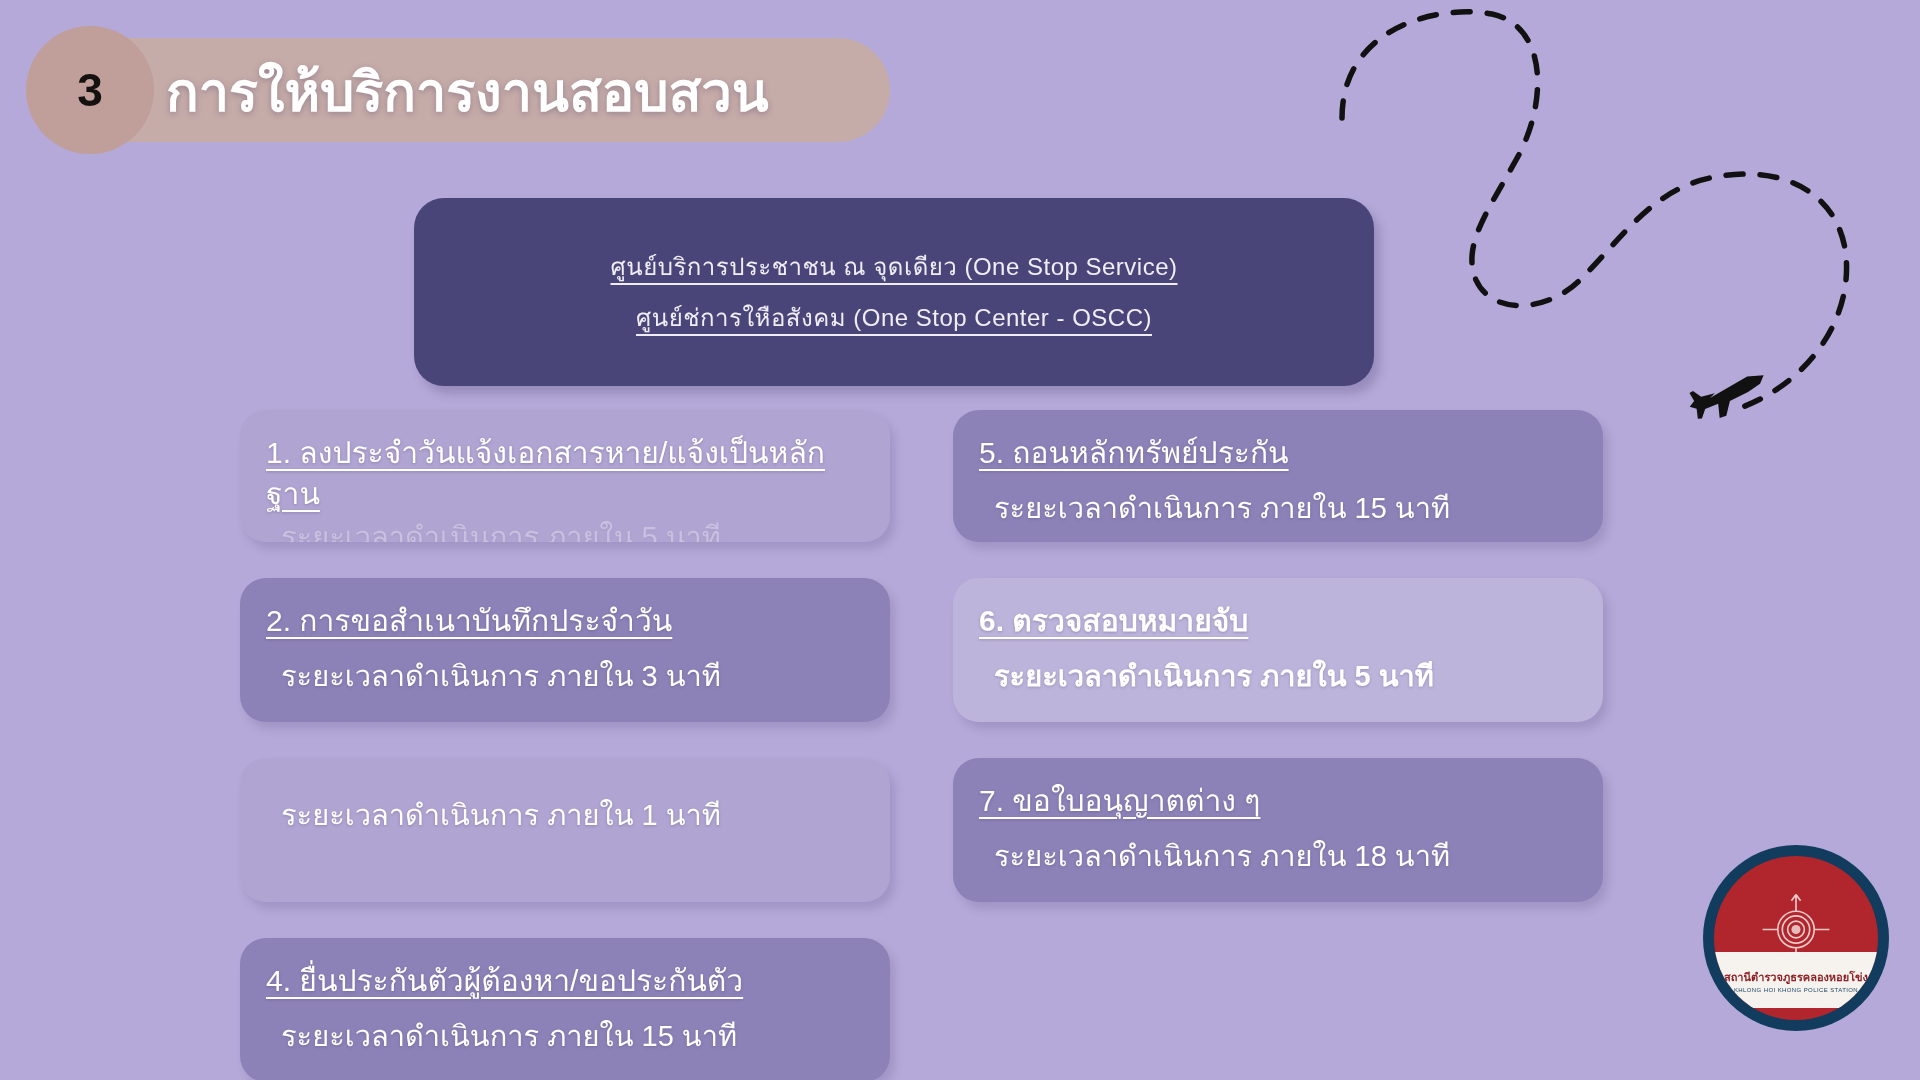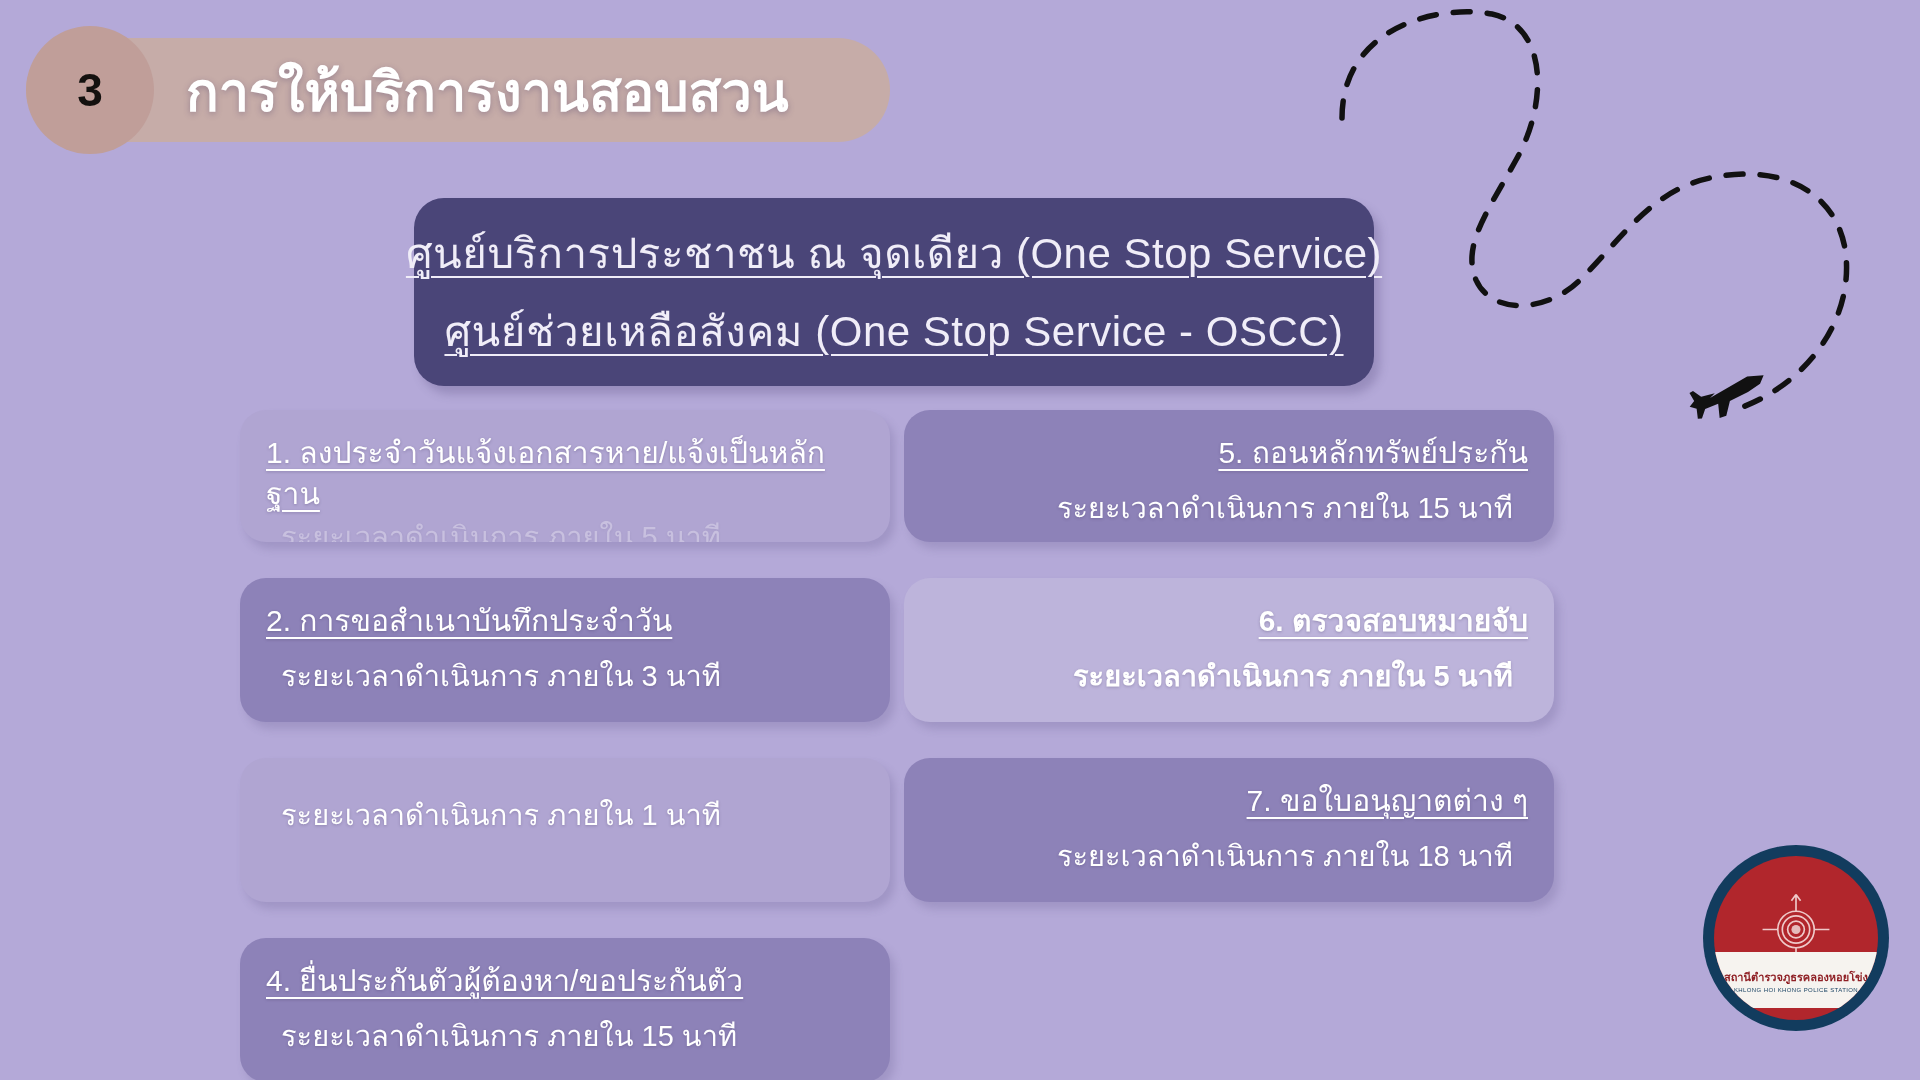--- a/index.html
+++ b/index.html
@@ -68,56 +68,55 @@
     left: 166px;
     top: 46px;
     height: 92px;
     display: flex;
     align-items: center;
     font-size: 54px;
     font-weight: 700;
     color: #ffffff;
     white-space: nowrap;
     text-shadow: 0 2px 6px rgba(70,55,100,0.35);
-    margin-left: 20px;
   }
 
   
   .panel {
     position: absolute;
     left: 414px;
     top: 198px;
     width: 960px;
     height: 188px;
     background: #4a4578;
     border-radius: 30px;
     box-shadow: 6px 8px 10px rgba(80,70,120,0.28);
     display: flex;
     flex-direction: column;
     align-items: center;
     justify-content: center;
     gap: 12px;
   }
   .panel-line {
-    font-size: 42px;
+    font-size: 24px;
     color: #f0edf8;
     text-decoration: underline;
     text-underline-offset: 8px;
     text-decoration-thickness: 2px;
     letter-spacing: 0.5px;
     white-space: nowrap;
   }
 
   
   .col {
     position: absolute;
     width: 650px;
   }
   .col-left  { left: 240px; top: 410px; }
-  .col-right { left: 904px; top: 410px; text-align: right; }
+  .col-right { left: 953px; top: 410px; }
 
   .card {
     position: relative;
     width: 650px;
     border-radius: 26px;
     padding: 22px 26px 24px 26px;
     box-sizing: border-box;
     margin-bottom: 36px;
     box-shadow: 5px 7px 9px rgba(90,80,130,0.22);
     overflow: hidden;
@@ -225,21 +224,21 @@
     </svg>
   </div>
 
   <div class="header-band"></div>
   <div class="header-circle"></div>
   <div class="header-number">3</div>
   <div class="header-title">การให้บริการงานสอบสวน</div>
 
   <div class="panel">
     <div class="panel-line">ศูนย์บริการประชาชน ณ จุดเดียว (One Stop Service)</div>
-    <div class="panel-line">ศูนย์ช่วยเหลือสังคม (One Stop Service - OSCC)</div>
+    <div class="panel-line">ศูนย์ช่การใหือสังคม (One Stop Center - OSCC)</div>
   </div>
 
   <div class="col col-left">
       <div class="card tone-light h-tall">
         <div class="card-title">1. ลงประจำวันแจ้งเอกสารหาย/แจ้งเป็นหลักฐาน</div>
         <div class="card-sub clipped">ระยะเวลาดำเนินการ ภายใน 5 นาที</div>
       </div>
       <div class="card tone-mid h-std">
         <div class="card-title">2. การขอสำเนาบันทึกประจำวัน</div>
         <div class="card-sub">ระยะเวลาดำเนินการ ภายใน 3 นาที</div>

